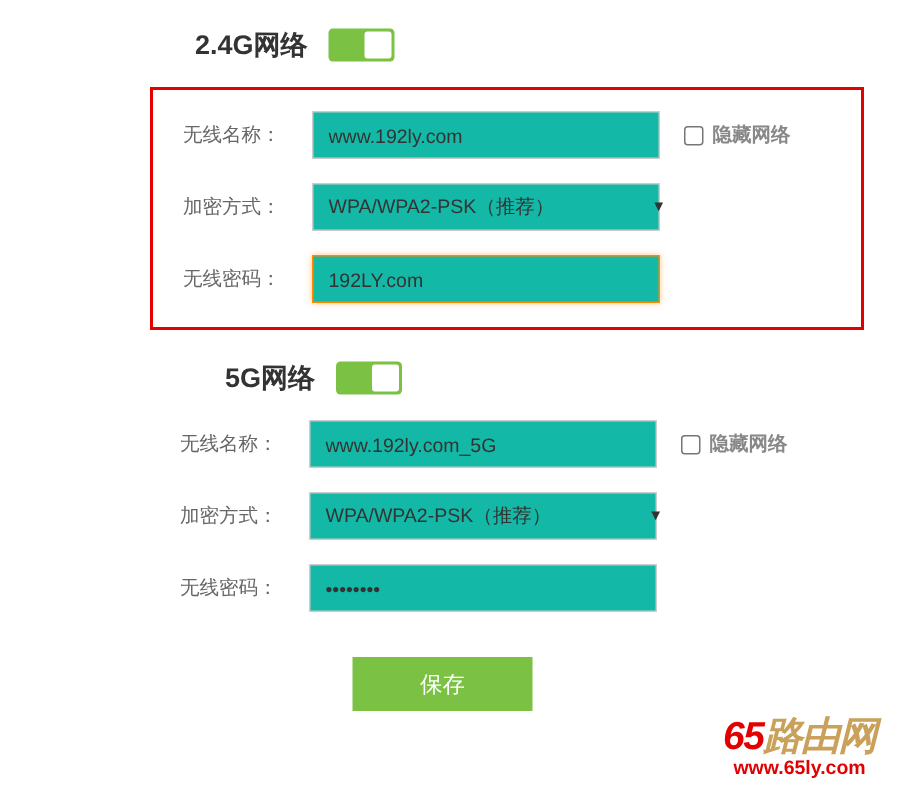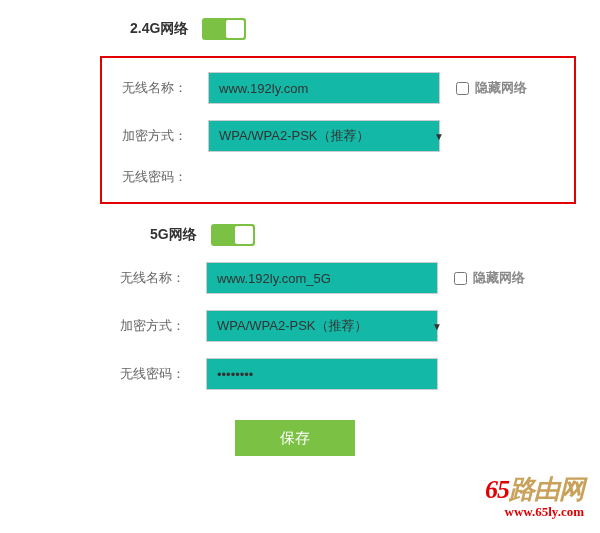--- a/index.html
+++ b/index.html
@@ -15,21 +15,21 @@
   }
   .section-header {
     display: flex;
     align-items: center;
     margin-left: 130px;
     margin-bottom: 16px;
   }
   .section-title {
     font-weight: bold;
     color: #333;
-    font-size: 14px;
+    font-size: 18px;
     margin-right: 14px;
   }
   .toggle {
     width: 44px;
     height: 22px;
     background: #7bc144;
     border-radius: 3px;
     position: relative;
     cursor: pointer;
   }
@@ -108,24 +108,23 @@
     color: #fff;
     border: none;
     font-size: 15px;
     cursor: pointer;
     margin: 30px auto 0 235px;
   }
   .watermark {
     position: absolute;
     right: 16px;
     bottom: 14px;
-    text-align: right;
+    text-align: center;
     line-height: 1.1;
     pointer-events: none;
-    font-family: Liberation Serif, serif;
   }
   .wm-top {
     font-size: 26px;
     font-weight: bold;
     font-style: italic;
     letter-spacing: -1px;
   }
   .wm-top .r65 { color: #e30000; }
   .wm-top .rest { color: #c9a15a; }
   .wm-bottom {
@@ -155,20 +154,21 @@
   </div>
   <div class="form-row">
     <span class="row-label">加密方式：</span>
     <div class="select-wrap">
       <input class="select-input" readonly="" value="WPA/WPA2-PSK（推荐）" style="">
       <span class="select-caret">▼</span>
     </div>
   </div>
   <div class="form-row" style="margin-bottom:0;">
     <span class="row-label">无线密码：</span>
+    <input class="text-input focused" type="text" value="192LY.com" style="">
   </div>
 </div>
 
 <div class="section-header" style="margin-left:150px;">
   <span class="section-title">5G网络</span>
   <div class="toggle">
     <div class="toggle-knob"></div>
   </div>
 </div>
 

